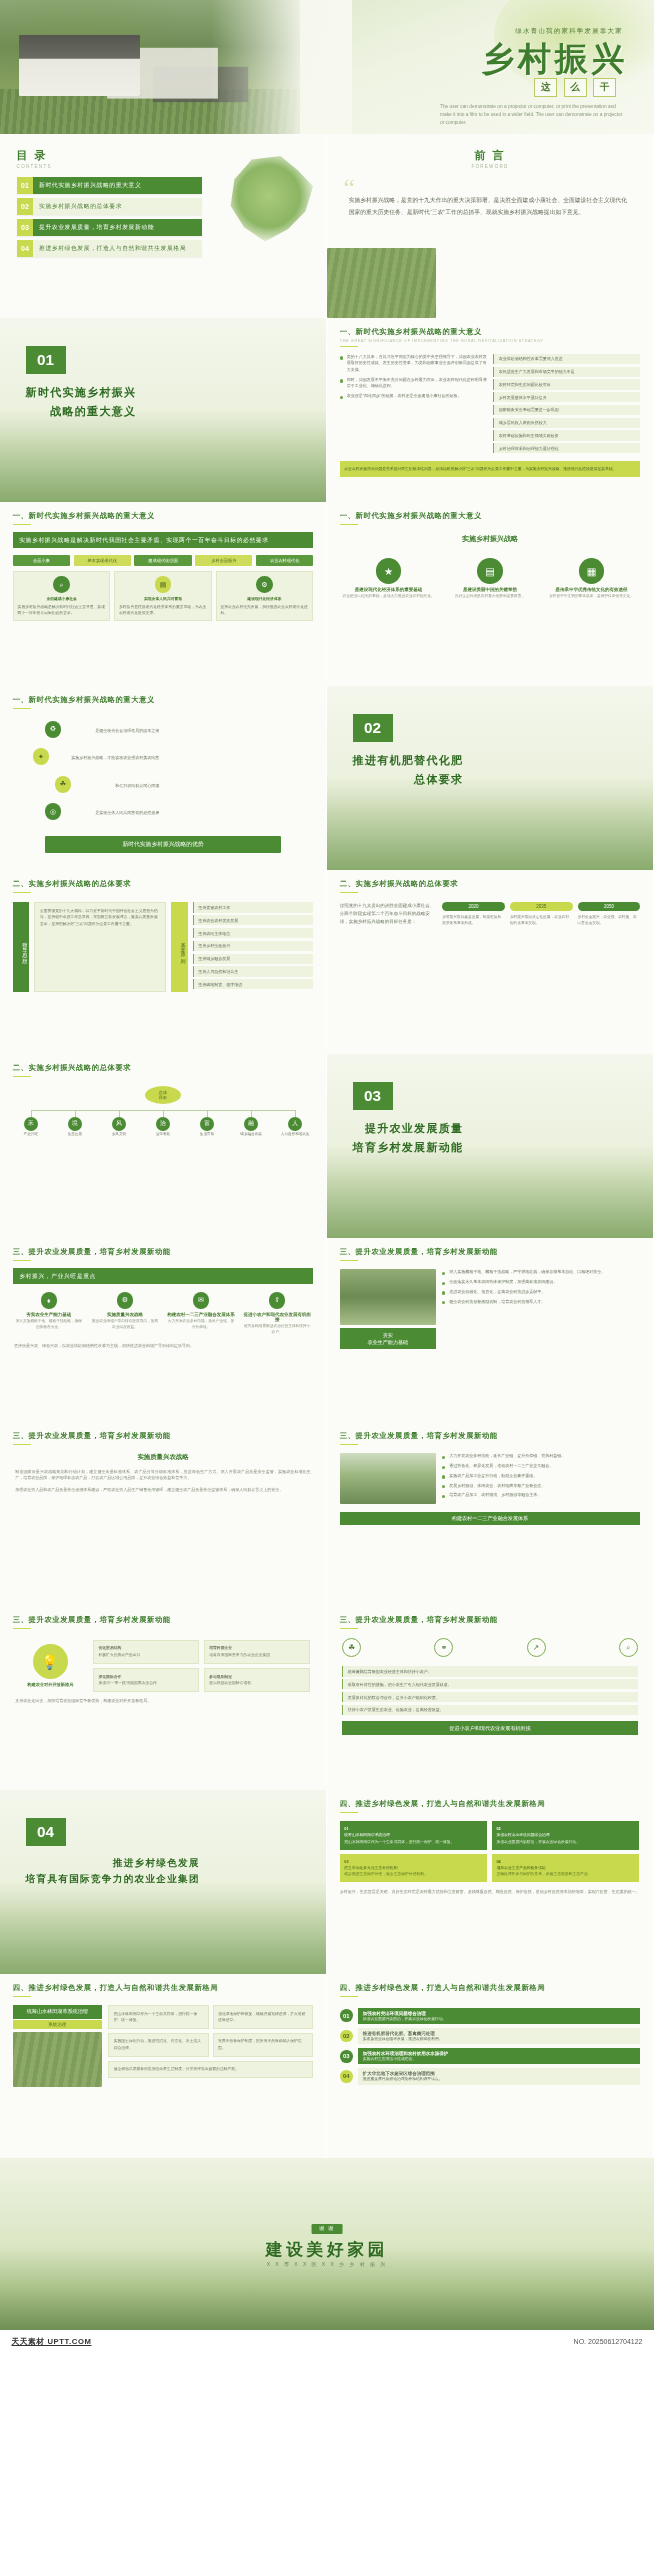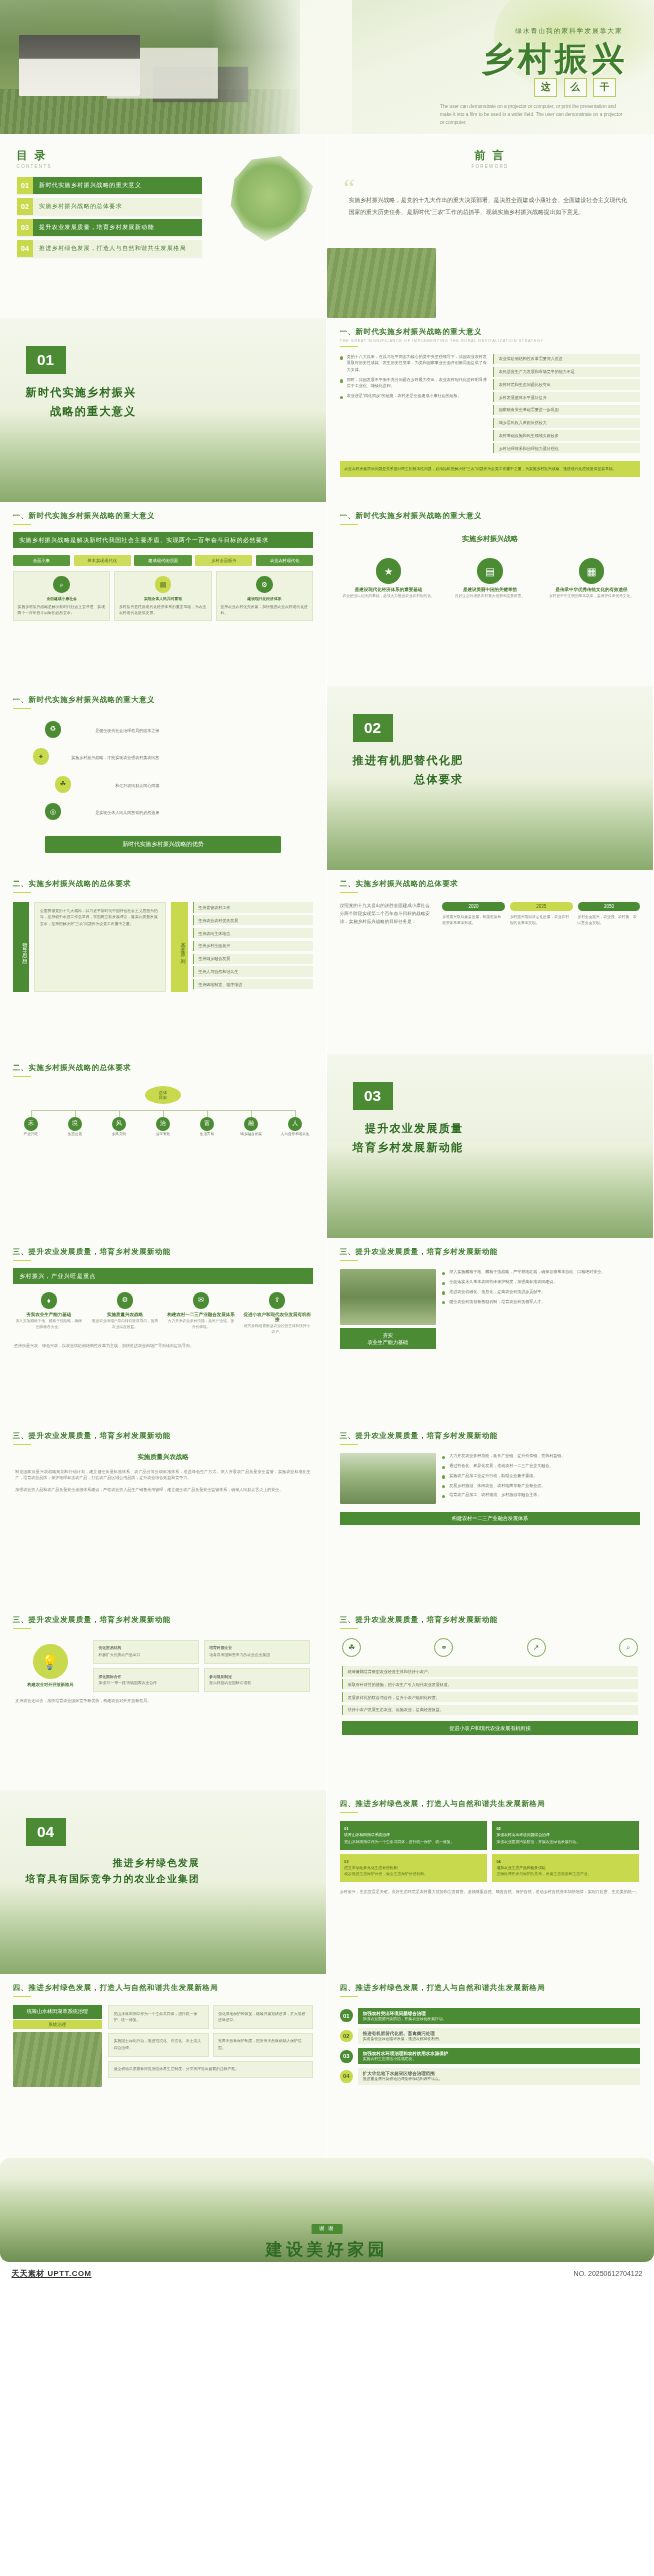--- a/index.html
+++ b/index.html
@@ -202,23 +202,22 @@
   .lime-box{background:#c8d94e;color:#46661a;padding:4.5px;font-size:3.8px;line-height:1.7;}
 
   .bulb {
     width:35px;height:35px;border-radius:50%;background:#c8d94e;color:#4a661c;
     display:flex;align-items:center;justify-content:center;font-size:14px;margin:0 auto;
   }
   .mini-circ{width:19px;height:19px;border-radius:50%;border:1.3px solid #7fae52;color:#4a7a33;
     display:flex;align-items:center;justify-content:center;font-size:7.7px;}
 
   .footer-slide{
-    height:104px; position:relative; overflow:hidden;
+    height:172px; position:relative; overflow:hidden;
     background: linear-gradient(180deg,#eef3e2 0%,#dfe9cb 40%,#c9dba5 100%);
-    border-radius: 9px;
   }
   .footer-photo{position:absolute;left:0;bottom:0;width:654px;height:83px;
     background: linear-gradient(180deg, rgba(230,238,212,0) 0%, rgba(140,170,105,.5) 45%, rgba(95,130,70,.85) 100%);}
   .footer-title{position:absolute;left:0;right:0;top:81px;text-align:center;font-size:16.6px;font-weight:bold;
     color:#2f6b22;letter-spacing:3.8px;}
   .footer-sub{position:absolute;left:0;right:0;top:103px;text-align:center;font-size:5.1px;color:#6e8257;letter-spacing:1.9px;}
   .footer-tag{position:absolute;left:50%;transform:translateX(-50%);top:66px;
     background:#4a8b33;color:#fff;font-size:5.1px;padding:1.3px 7.7px;border-radius:1.3px;letter-spacing:1.3px;}
 
   .watermark{

